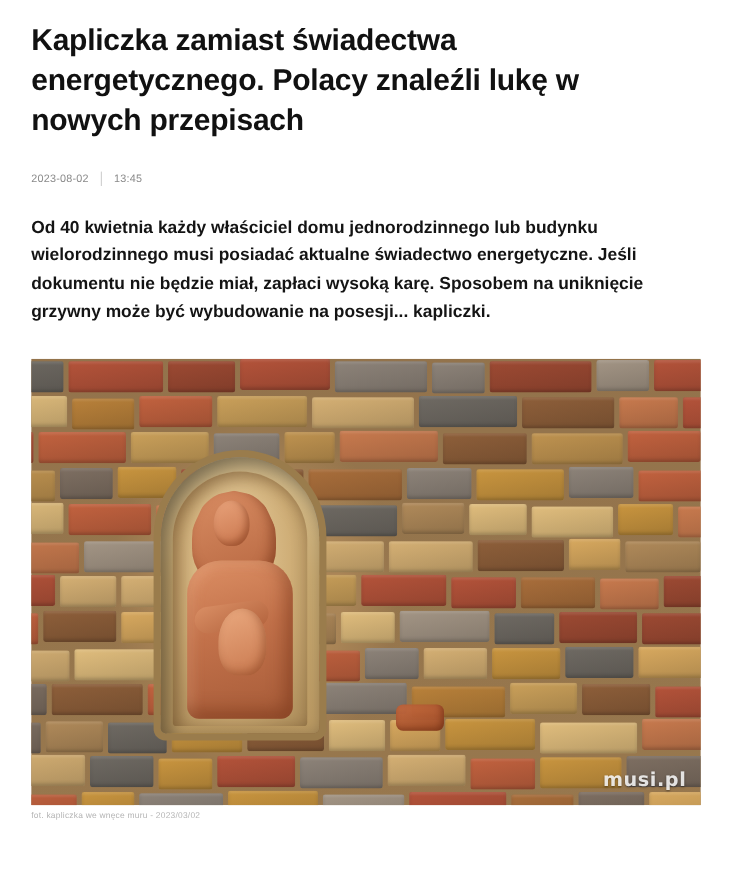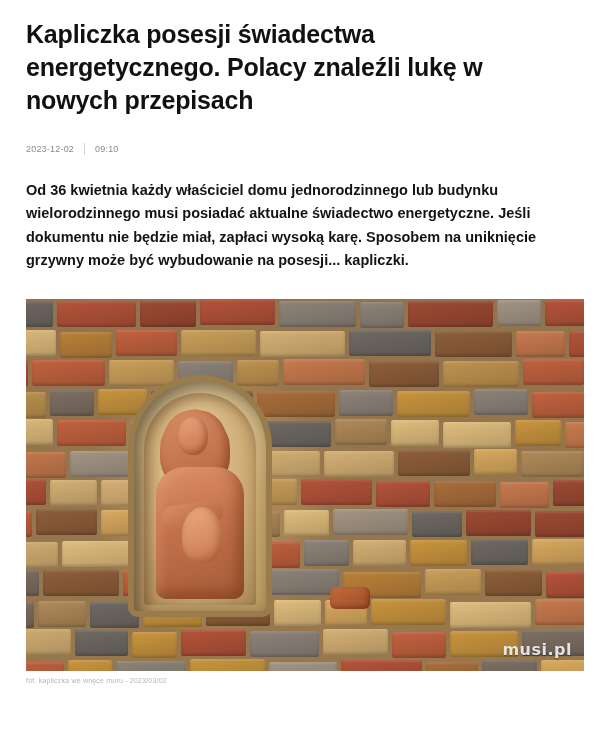--- a/index.html
+++ b/index.html
@@ -203,29 +203,29 @@
     font-size: 7px;
     color: #b4b4b4;
     letter-spacing: 0.2px;
   }
 </style>
 </head>
 <body>
 
 <div class="article">
 
-  <h1 class="headline">Kapliczka posesji świadectwa energetycznego. Polacy znaleźli lukę w nowych przepisach</h1>
+  <h1 class="headline">Kapliczka zamiast świadectwa energetycznego. Polacy znaleźli lukę w nowych przepisach</h1>
 
   <div class="meta">
-    <span class="date">2023-12-02</span>
+    <span class="date">2023-08-02</span>
     <span class="sep"></span>
-    <span class="time">09:10</span>
+    <span class="time">13:45</span>
   </div>
 
-  <p class="lead">Od 36 kwietnia każdy właściciel domu jednorodzinnego lub budynku wielorodzinnego musi posiadać aktualne świadectwo energetyczne. Jeśli dokumentu nie będzie miał, zapłaci wysoką karę. Sposobem na uniknięcie grzywny może być wybudowanie na posesji... kapliczki.</p>
+  <p class="lead">Od 40 kwietnia każdy właściciel domu jednorodzinnego lub budynku wielorodzinnego musi posiadać aktualne świadectwo energetyczne. Jeśli dokumentu nie będzie miał, zapłaci wysoką karę. Sposobem na uniknięcie grzywny może być wybudowanie na posesji... kapliczki.</p>
 
   <figure class="figure" style="margin:26px 0 0 0;">
     <div class="photo">
       <div class="mortar"></div>
       <div class="bricks" id="bricks">
           <div class="row" style="top: 0px;">
             <div class="brick" style="width: 67px; margin-top: 1.65178px; background: linear-gradient(170deg, rgb(111, 106, 99), rgba(0, 0, 0, 0.18)) rgb(111, 106, 99);"></div>
             <div class="brick" style="width: 79px; margin-top: 2.15159px; background: linear-gradient(170deg, rgb(180, 83, 58), rgba(0, 0, 0, 0.18)) rgb(180, 83, 58);"></div>
             <div class="brick" style="width: 56px; margin-top: 2.36167px; background: linear-gradient(170deg, rgb(157, 74, 51), rgba(0, 0, 0, 0.18)) rgb(157, 74, 51);"></div>
             <div class="brick" style="width: 75px; margin-top: 0.251693px; background: linear-gradient(170deg, rgb(180, 83, 58), rgba(0, 0, 0, 0.18)) rgb(180, 83, 58);"></div>

